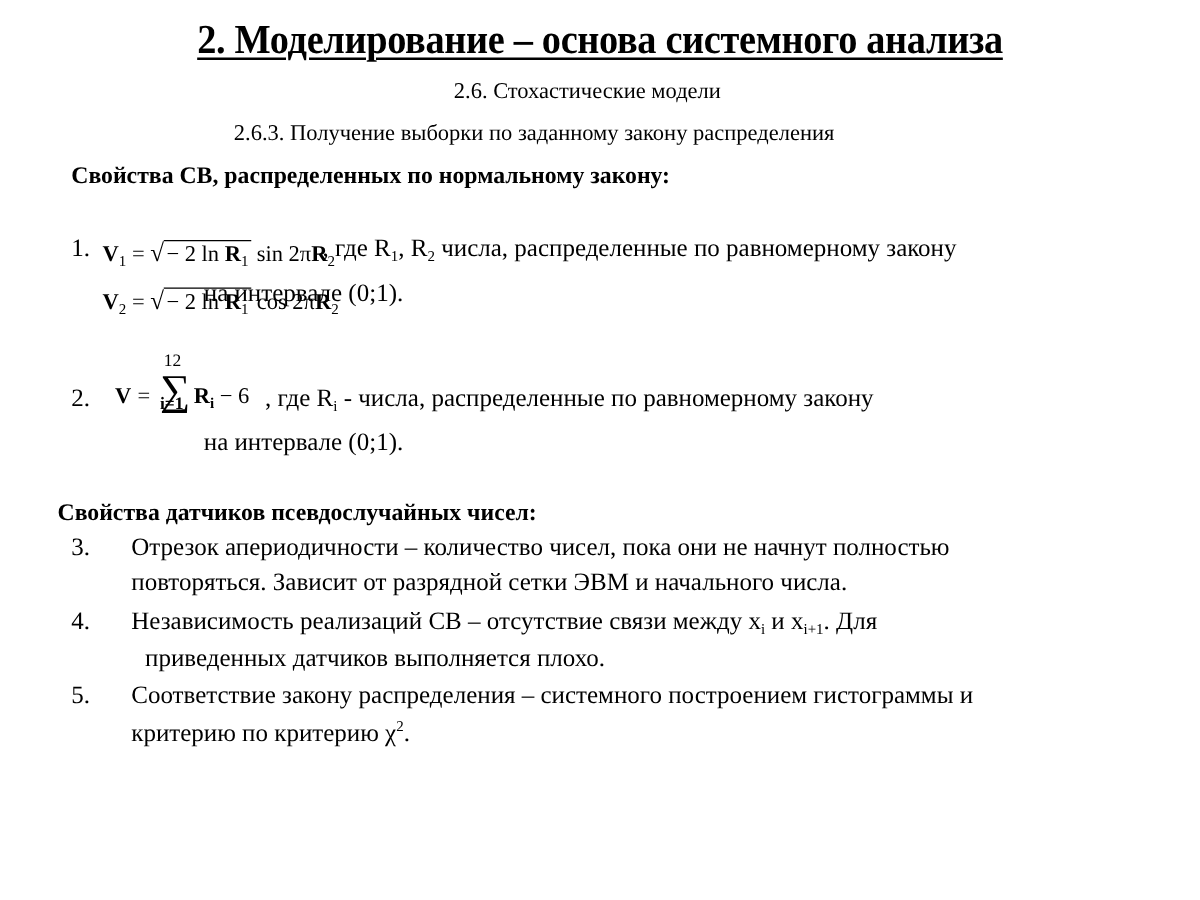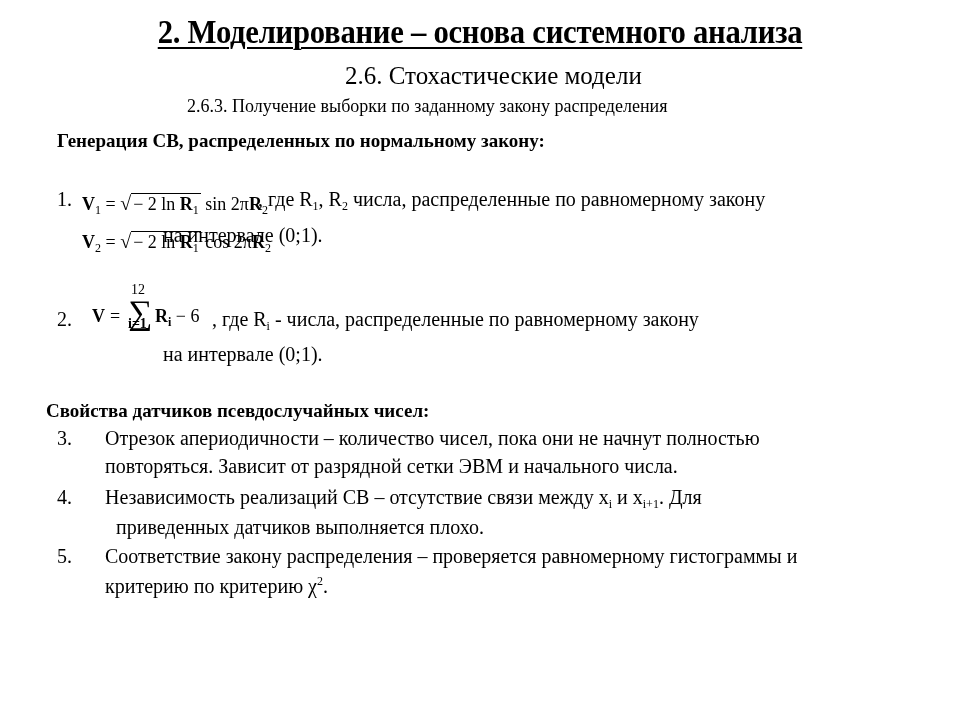--- a/index.html
+++ b/index.html
@@ -2,42 +2,42 @@
 <html><head>
 <meta charset="utf-8">
 <style>
   html, body { margin:0; padding:0; }
   body { width:960px; height:720px; background:#ffffff; position:relative; overflow:hidden;
          font-family:"Liberation Serif", serif; color:#000; }
   .abs { position:absolute; white-space:nowrap; }
   .title { left:0; width:960px; top:14px; text-align:center; font-size:33px; font-weight:bold;
            text-decoration:underline; text-decoration-thickness:2px; text-underline-offset:4px;
            letter-spacing:-0.3px; transform:scaleX(0.93); transform-origin:center; }
-  .sub1 { left:345px; top:62px; font-size:25px; }
+  .sub1 { left:363px; top:62px; font-size:18px; }
   .sub2 { left:187px; top:96px; font-size:18px; }
   .heading { font-size:19px; font-weight:bold; }
   .body { font-size:20px; }
   .math { font-family:"Liberation Serif", serif; font-size:18px; }
   .b { font-weight:bold; }
   .sub { font-size:12px; vertical-align:-4px; }
   .sup { font-size:12px; vertical-align:8px; }
   .sqrt { border-top:1.3px solid #000; padding:0 2px; }
   .radical { font-size:20px; }
   .list-num { display:inline-block; width:48px; }
   .sigma { position:absolute; font-size:34px; line-height:1; }
   .lim { position:absolute; font-size:14px; }
 </style>
 </head>
 <body>
 
 <div class="abs title">2. Моделирование – основа системного анализа</div>
 <div class="abs sub1">2.6. Стохастические модели</div>
 <div class="abs sub2">2.6.3. Получение выборки по заданному закону распределения</div>
 
-<div class="abs heading" style="left:57px;top:130px;">Генерация СВ, распределенных по нормальному закону:</div>
+<div class="abs heading" style="left:57px;top:130px;">Свойства СВ, распределенных по нормальному закону:</div>
 
 <div class="abs body" style="left:57px;top:188px;">1.</div>
 <div class="abs math" style="left:82px;top:192px;">
   <span class="b">V</span><span class="sub">1</span>
   <span>=</span>
   <span class="radical">√</span><span class="sqrt"><span>− 2</span> <span>ln</span> <span class="b">R</span><span class="sub">1</span></span>
   <span>sin 2π</span><span class="b">R</span><span class="sub">2</span>
 </div>
 <div class="abs math" style="left:82px;top:230px;">
   <span class="b">V</span><span class="sub">2</span>
@@ -70,17 +70,17 @@
   <span class="list-num">3.</span><span>Отрезок апериодичности – количество чисел, пока они не начнут полностью</span>
 </div>
 <div class="abs body" style="left:105px;top:455px;">повторяться. Зависит от разрядной сетки ЭВМ и начального числа.</div>
 
 <div class="abs body" style="left:57px;top:486px;">
   <span class="list-num">4.</span><span>Независимость реализаций СВ – отсутствие связи между x</span><span class="sub">i</span><span> и x</span><span class="sub">i+1</span><span>. Для</span>
 </div>
 <div class="abs body" style="left:105px;top:516px;margin-left:11px;">приведенных датчиков выполняется плохо.</div>
 
 <div class="abs body" style="left:57px;top:545px;">
-  <span class="list-num">5.</span><span>Соответствие закону распределения – проверяется равномерному гистограммы и</span>
+  <span class="list-num">5.</span><span>Соответствие закону распределения – системного построением гистограммы и</span>
 </div>
 <div class="abs body" style="left:105px;top:574px;">
   <span>критерию по критерию χ</span><span class="sup">2</span><span>.</span>
 </div>
 
 </body></html>

